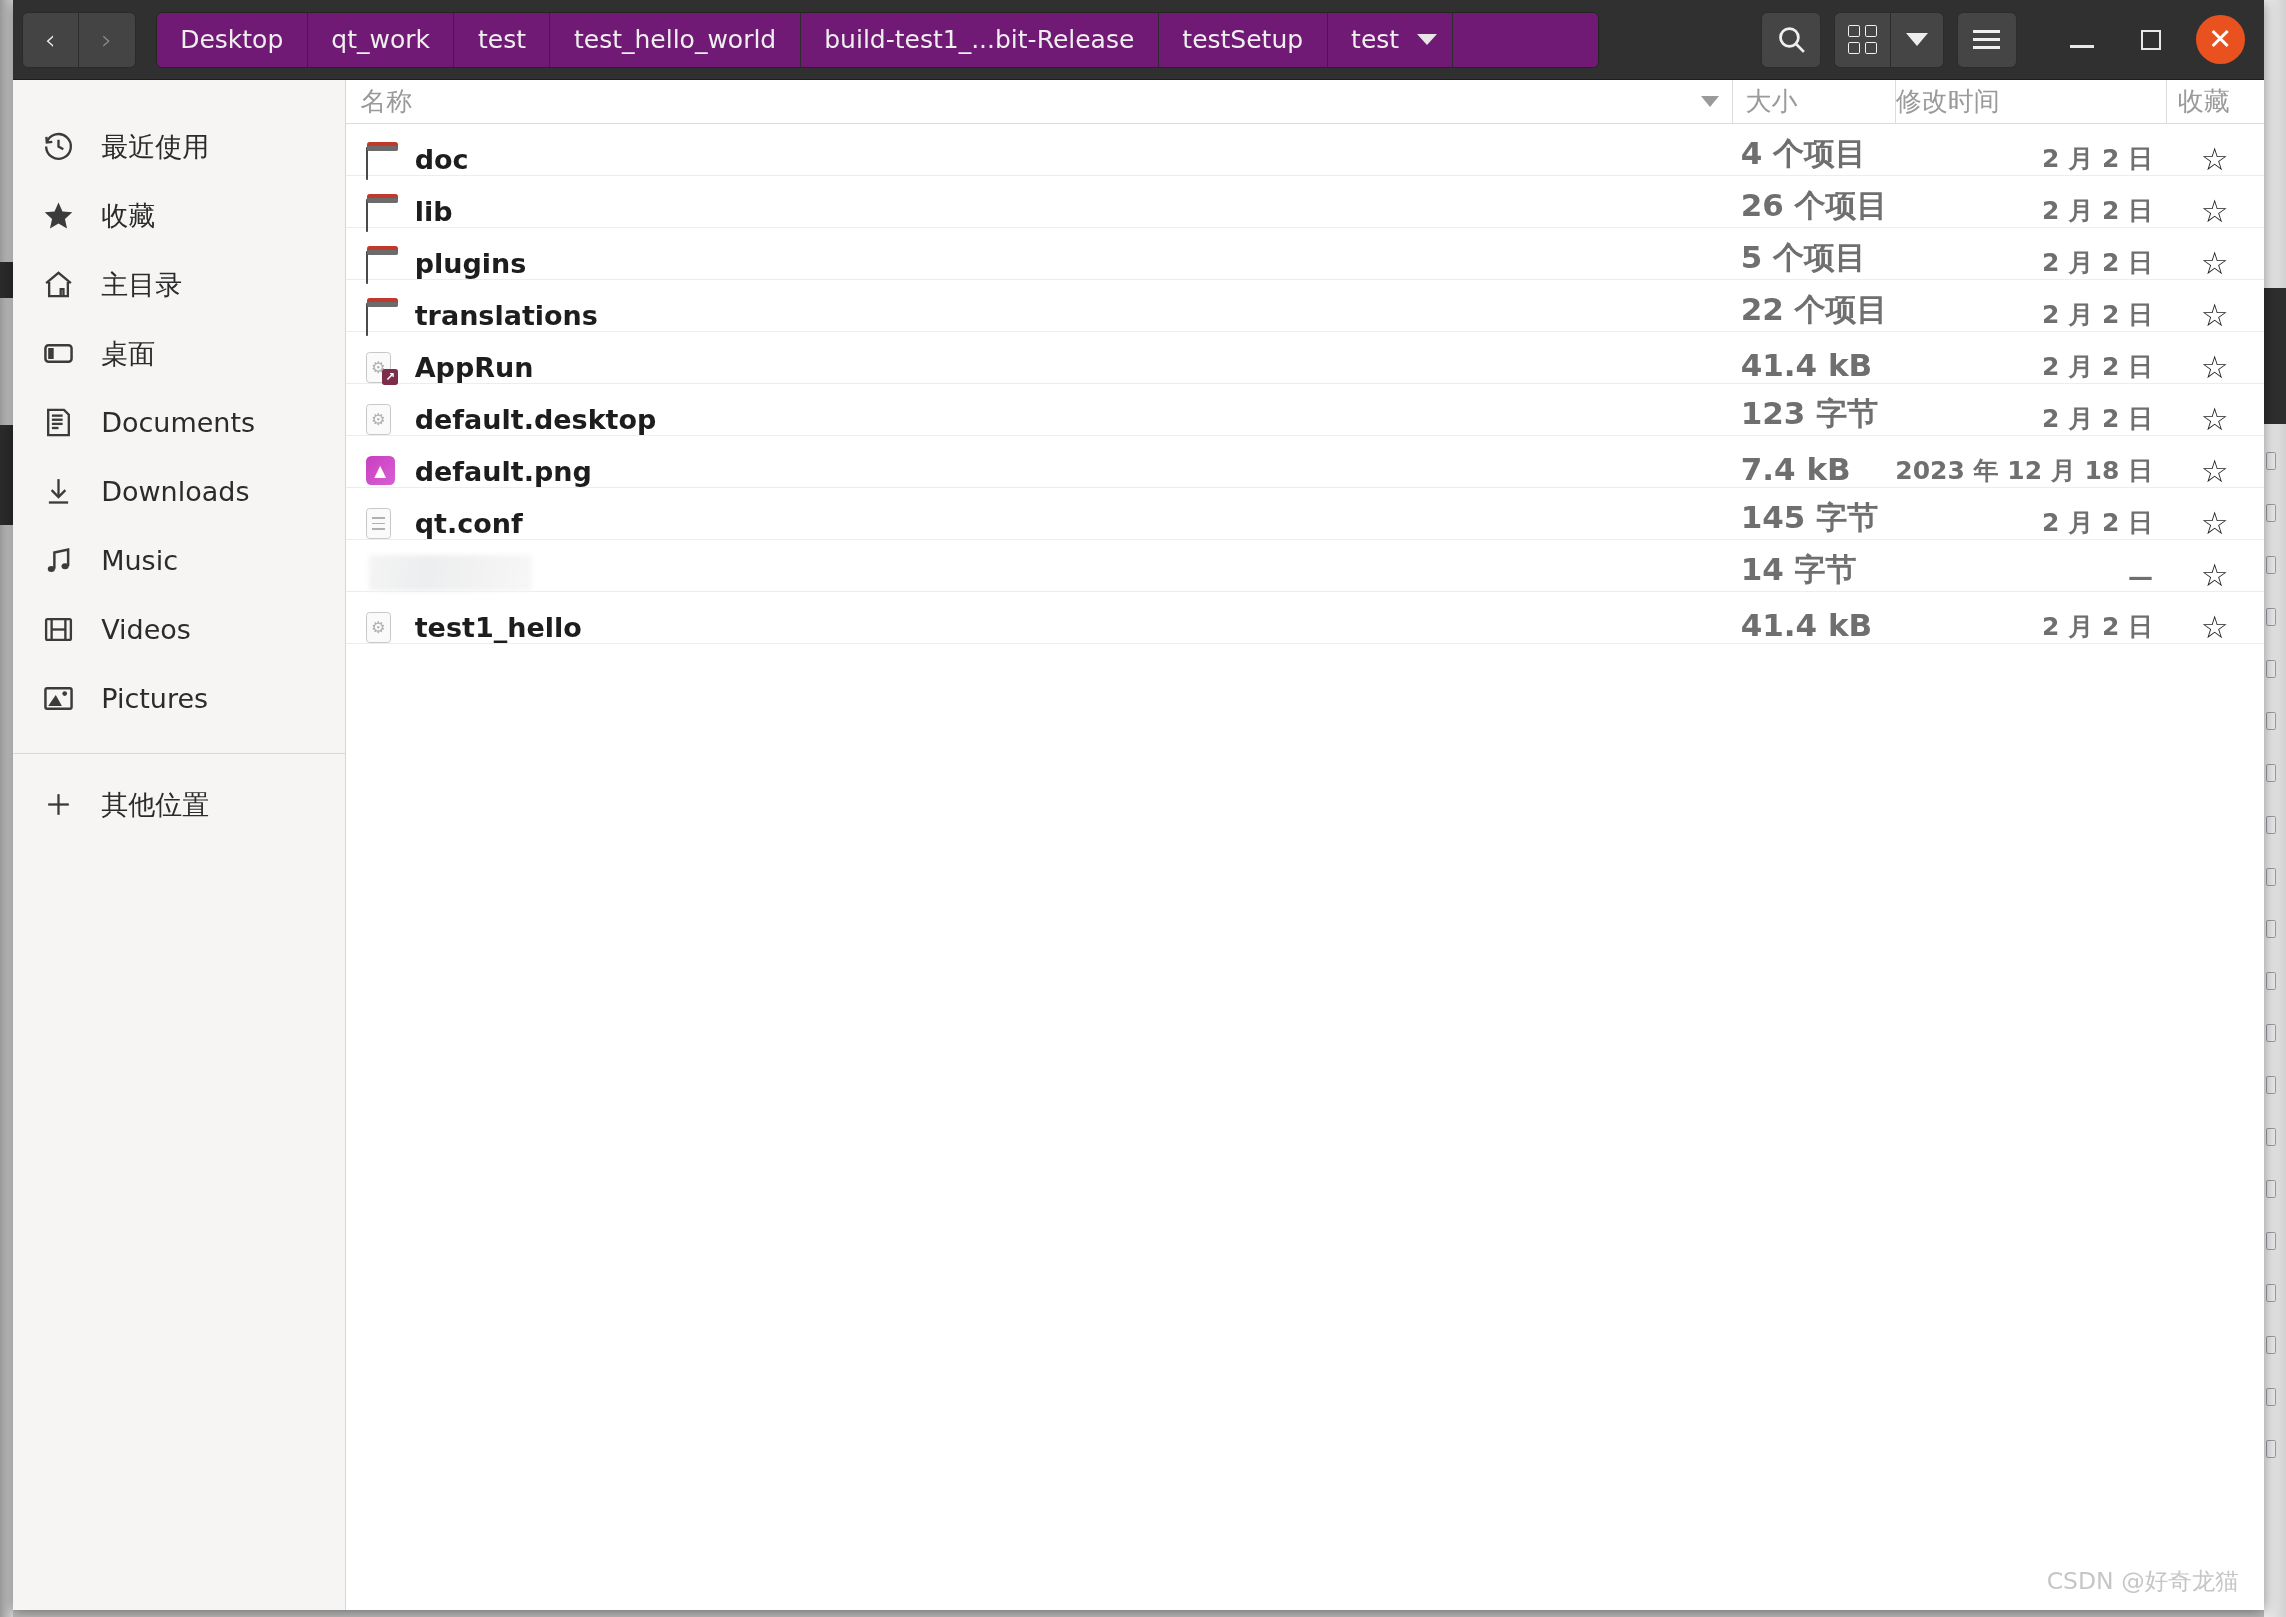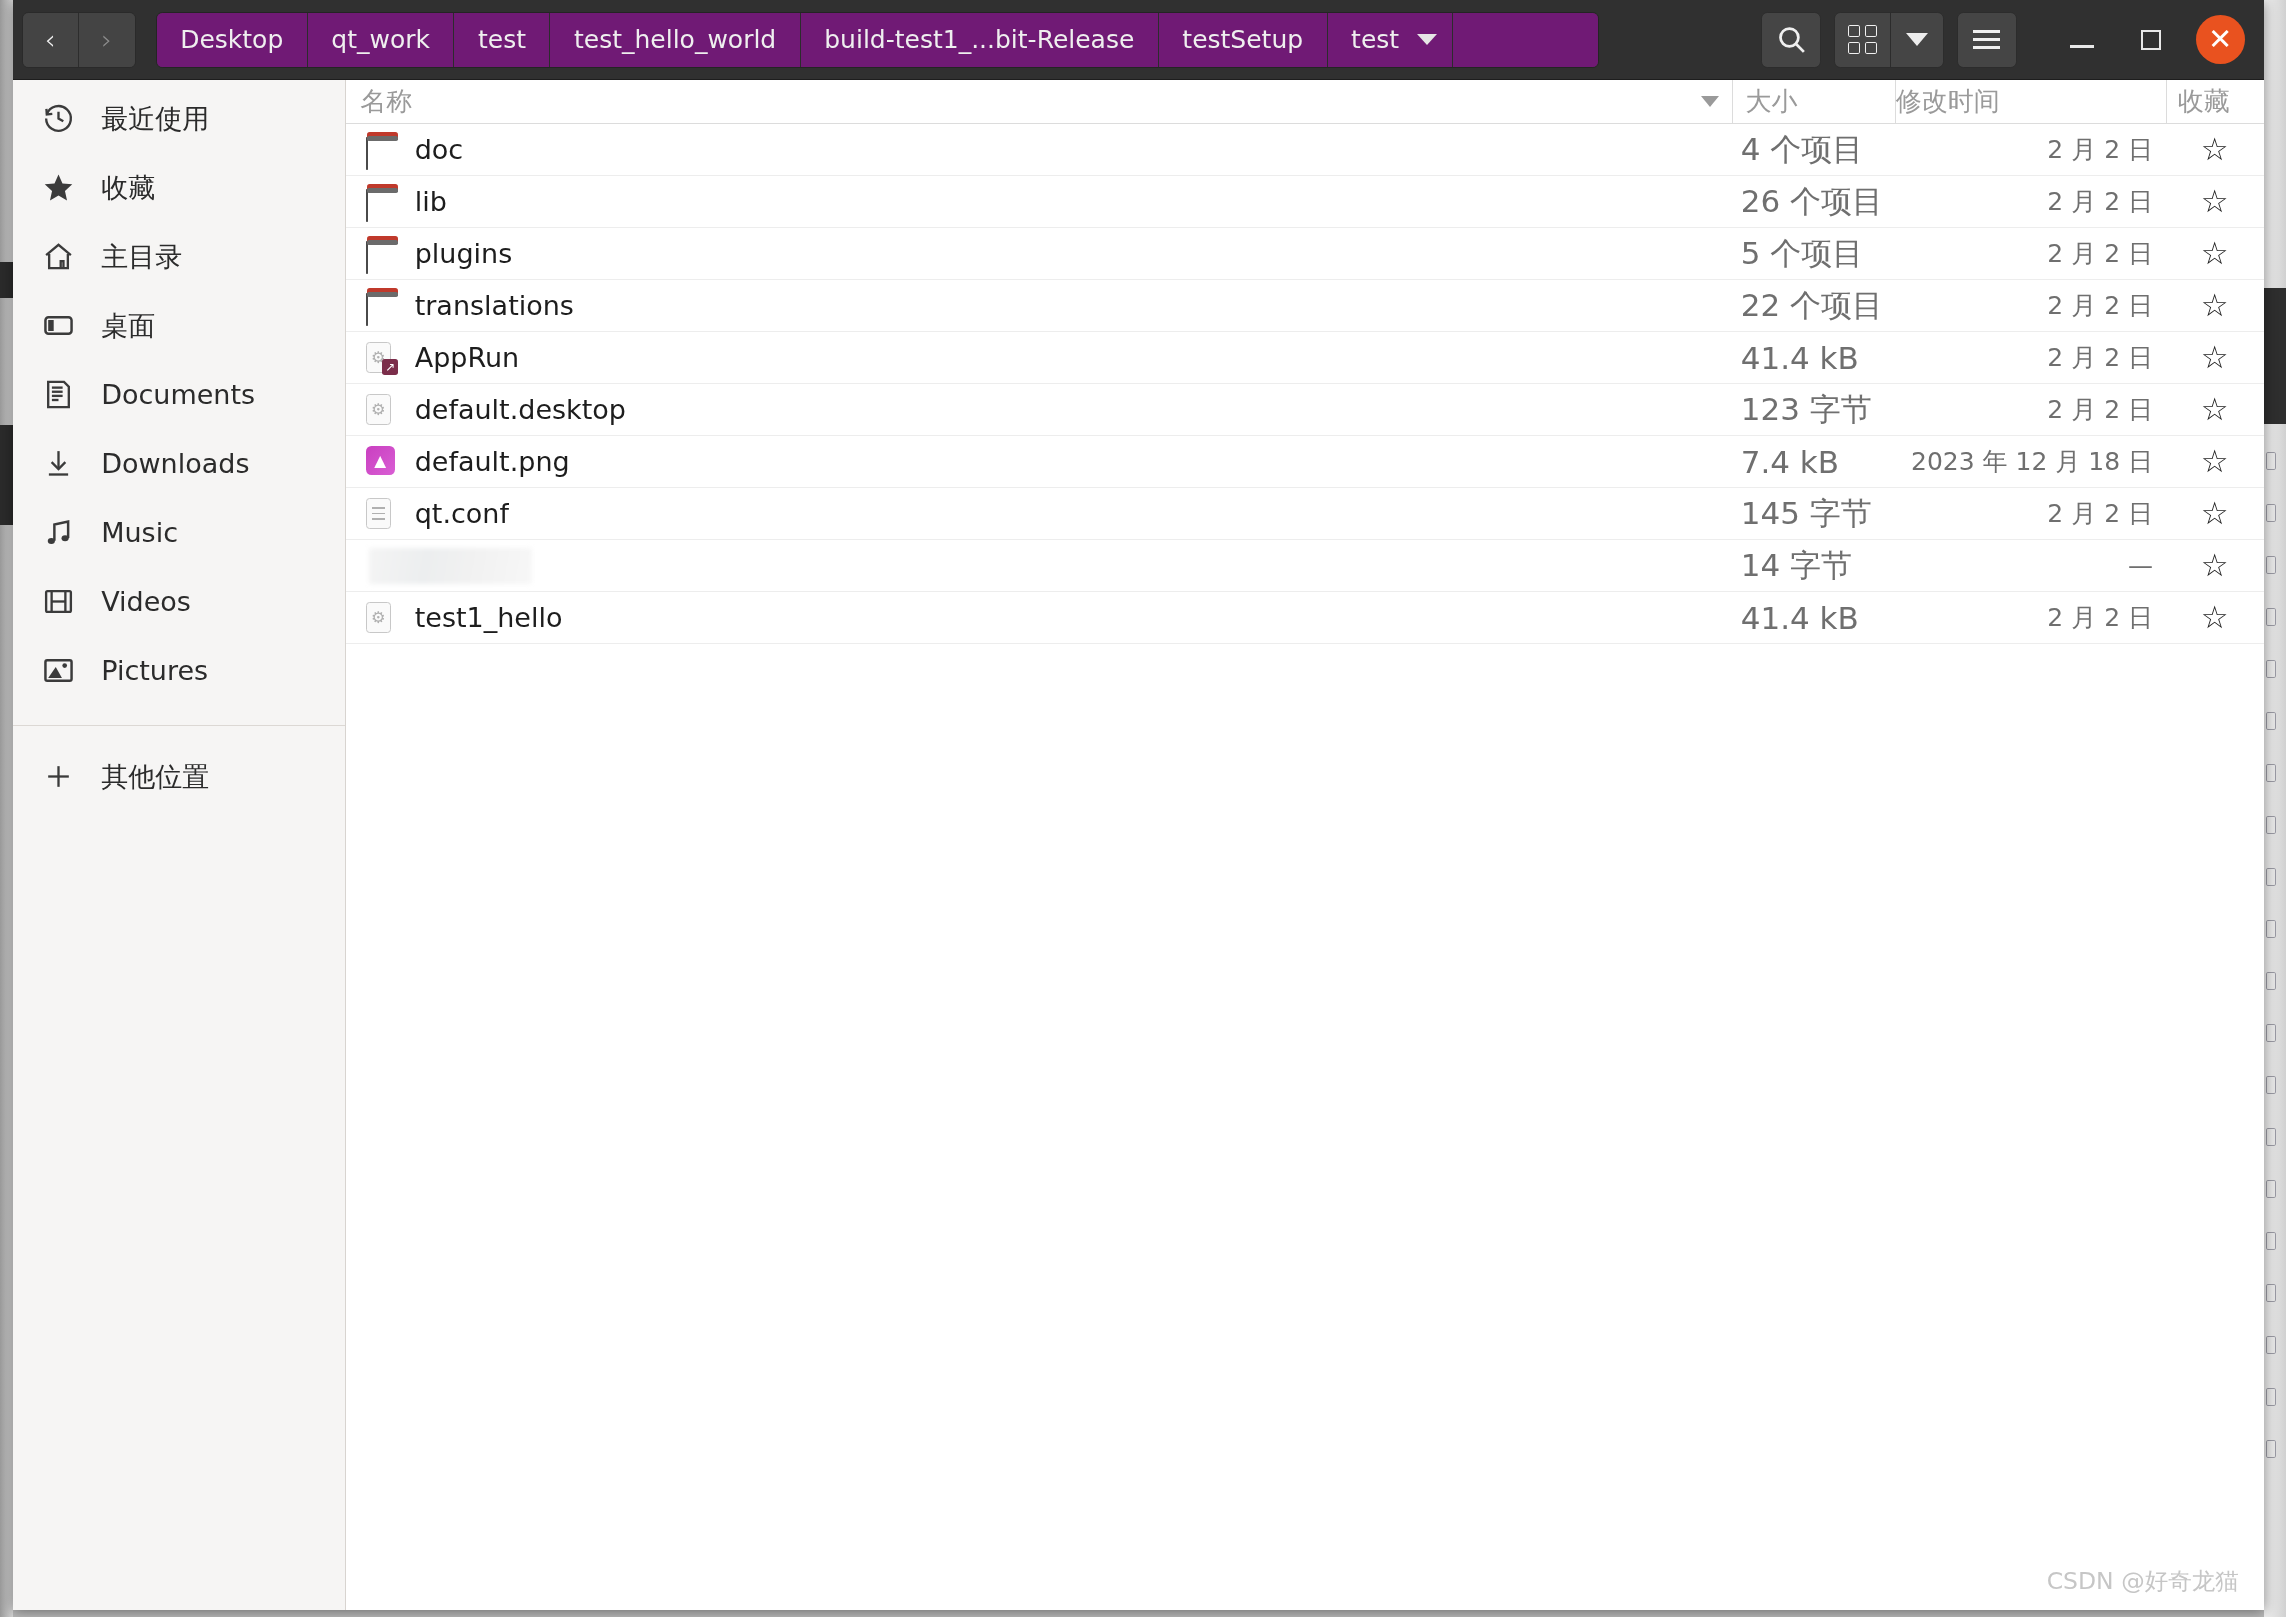--- a/index.html
+++ b/index.html
@@ -113,21 +113,21 @@
     display: flex; align-items: center; justify-content: center;
     color: #fff; font-size: 29px; line-height: 1;
   }
 
   
   .bodyrow { display: flex; height: calc(1610px - 80px); }
 
   
   .sidebar {
     width: 333px; background: #f6f5f4; border-right: 0.9px solid #d8d4d0;
-    padding-top: 4px; flex-shrink: 0;
+    padding-top: 32px; flex-shrink: 0;
   }
   .side-item {
     display: flex; align-items: center; height: 69px; padding-left: 27px;
     color: #2b2b2b; font-size: 27px; white-space: nowrap;
   }
   .side-icon {
     width: 38px; height: 38px; margin-right: 23.5px;
     display: flex; align-items: center; justify-content: center;
     color: #3b3b3b; flex-shrink: 0;
   }
@@ -144,22 +144,22 @@
   .ch-name { flex: 1; padding-left: 14.5px; justify-content: space-between; padding-right: 12.7px; }
   .ch-name .sortcaret {
     width: 0; height: 0; border-left: 9px solid transparent;
     border-right: 9px solid transparent; border-top: 11px solid #9a9a9a;
   }
   .ch-size { width: 163px; justify-content: flex-start; padding-left: 12.7px; border-left: 0.9px solid #dcdcdc; }
   .ch-mod  { width: 271px; justify-content: flex-start; padding-right: 11px; border-left: 0.9px solid #dcdcdc; }
   .ch-fav  { width: 98px; justify-content: flex-start; padding-left: 11px; border-left: 0.9px solid #dcdcdc; }
 
   .frow {
-    display: flex; align-items: center; height: 52px;
-    border-bottom: 0.9px solid #ededed; font-size: 27px; color: #1d1d1d;
+    display: flex; align-items: flex-end; height: 52px;
+    border-bottom: 0.9px solid #ededed; font-size: 27px; color: #1d1d1d; font-weight: bold;
   }
   .fc-name { flex: 1; display: flex; align-items: center; padding-left: 20px; min-width: 0; }
   .fc-size { width: 163px; color: #6f6f6f; font-size: 31px; text-align: left; padding-left: 9px; }
   .fc-mod  { width: 271px; color: #6f6f6f; font-size: 25px; text-align: right; padding-right: 12.7px; }
   .fc-fav  { width: 98px; display: flex; align-items: center; justify-content: center; }
 
   .fname { white-space: nowrap; overflow: hidden; text-overflow: ellipsis; }
 
   .star { font-size: 31px; color: #1d1d1d; line-height: 1; }
 

